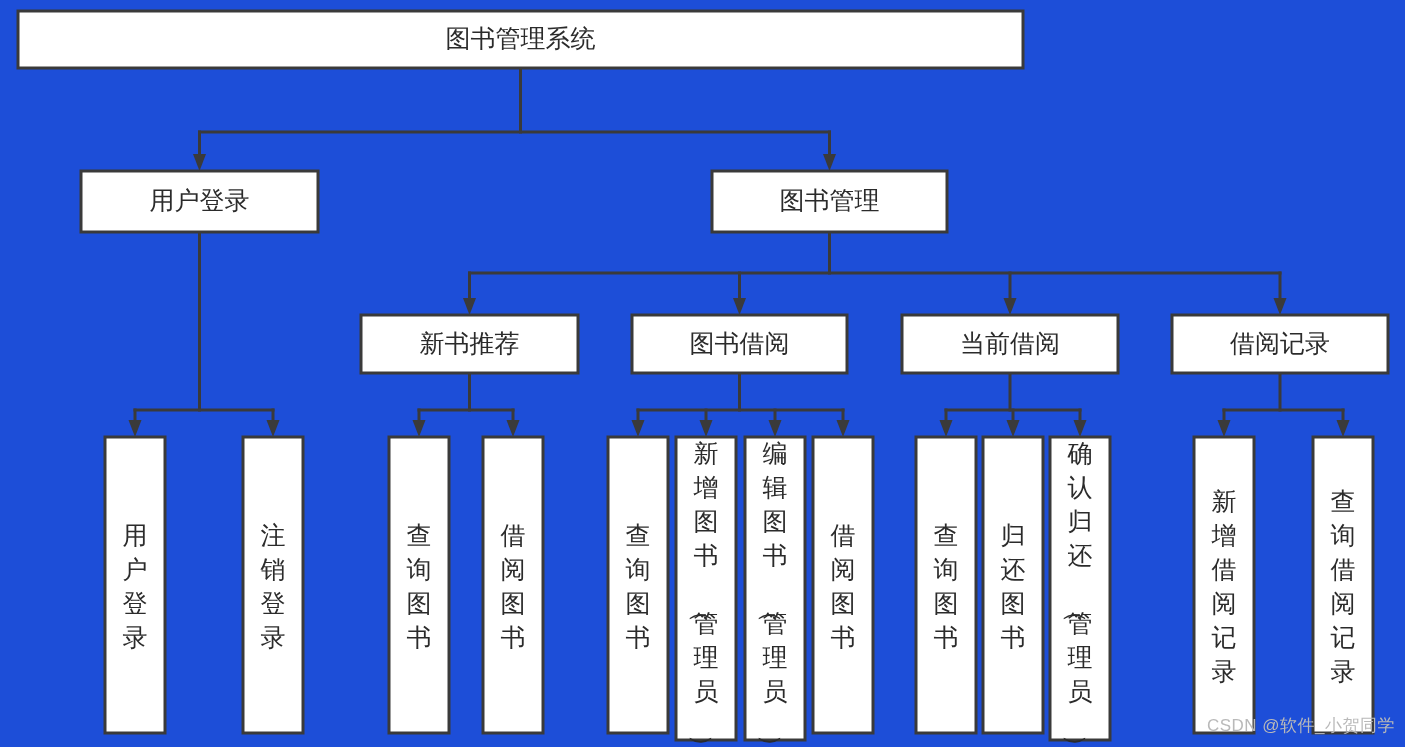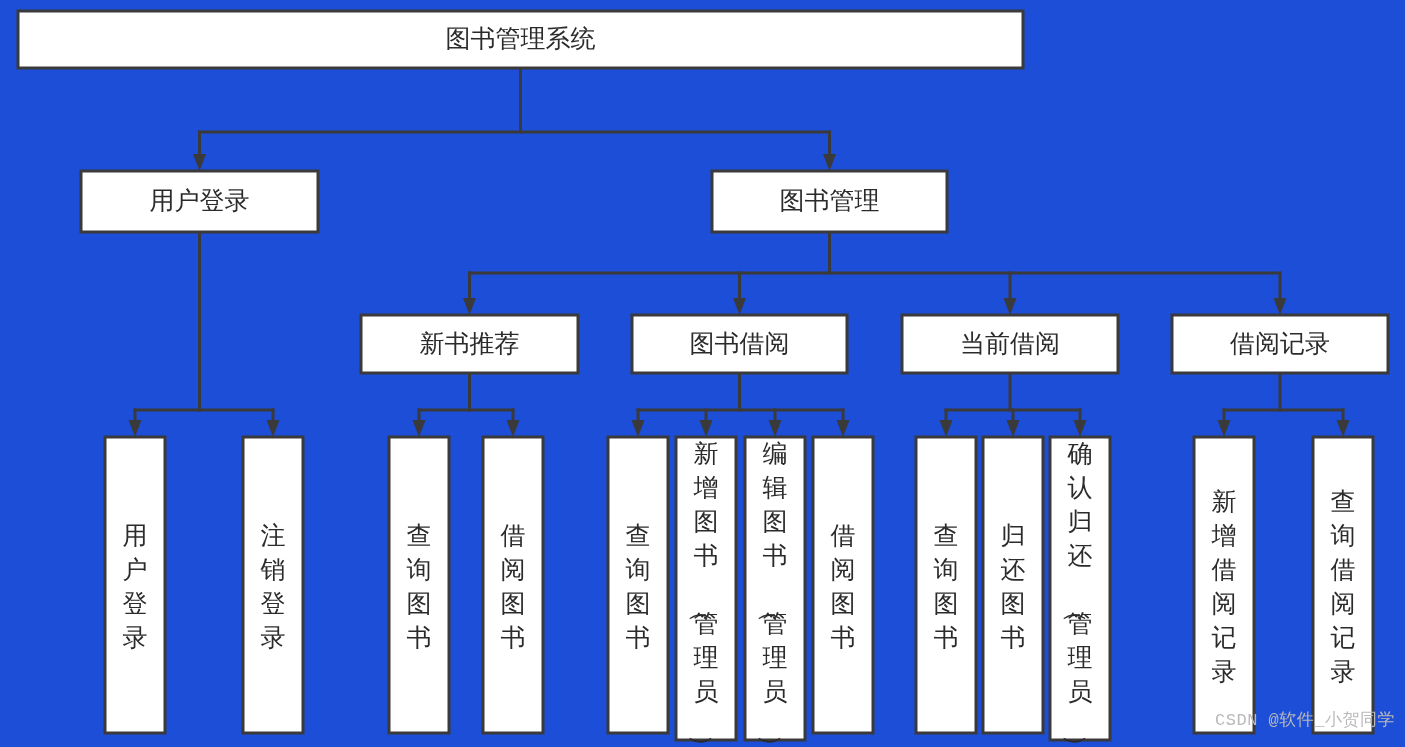--- a/index.html
+++ b/index.html
@@ -48,22 +48,22 @@
   }
   .node-label-vertical {
     font-family: "Liberation Sans", "DejaVu Sans", sans-serif;
     fill: #2b2b2b;
     font-size: 25px;
     text-anchor: middle;
   }
   .watermark {
     position: absolute;
     right: 10px;
-    bottom: 16px;
-    font-family: Liberation Mono, monospace;
+    bottom: 10px;
+    font-family: Liberation Sans, sans-serif;
     font-size: 17px;
     color: #b9b9b9;
     white-space: nowrap;
     letter-spacing: 0.5px;
   }
 </style>
 </head>
 <body>
 
 <div id="canvas">

